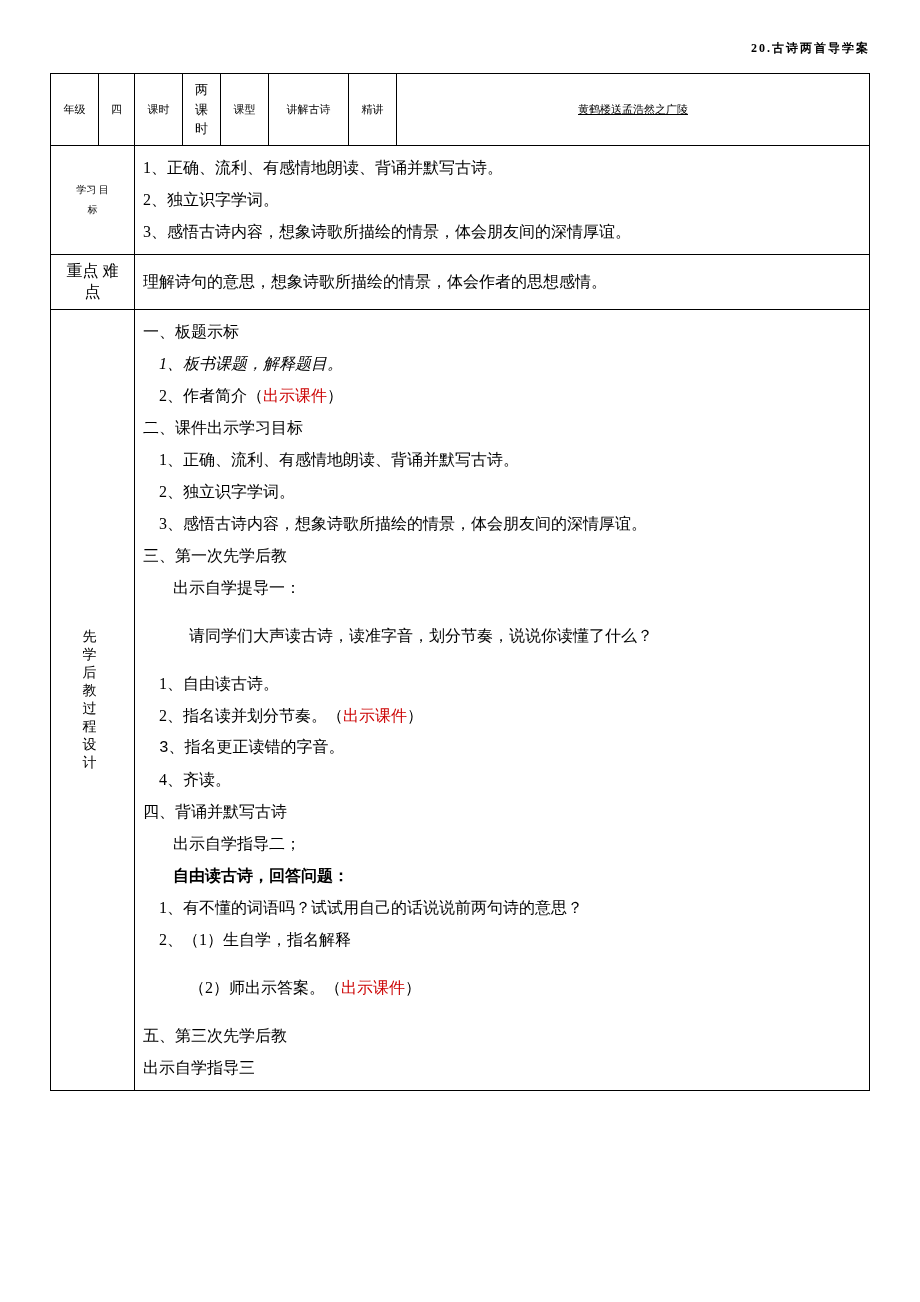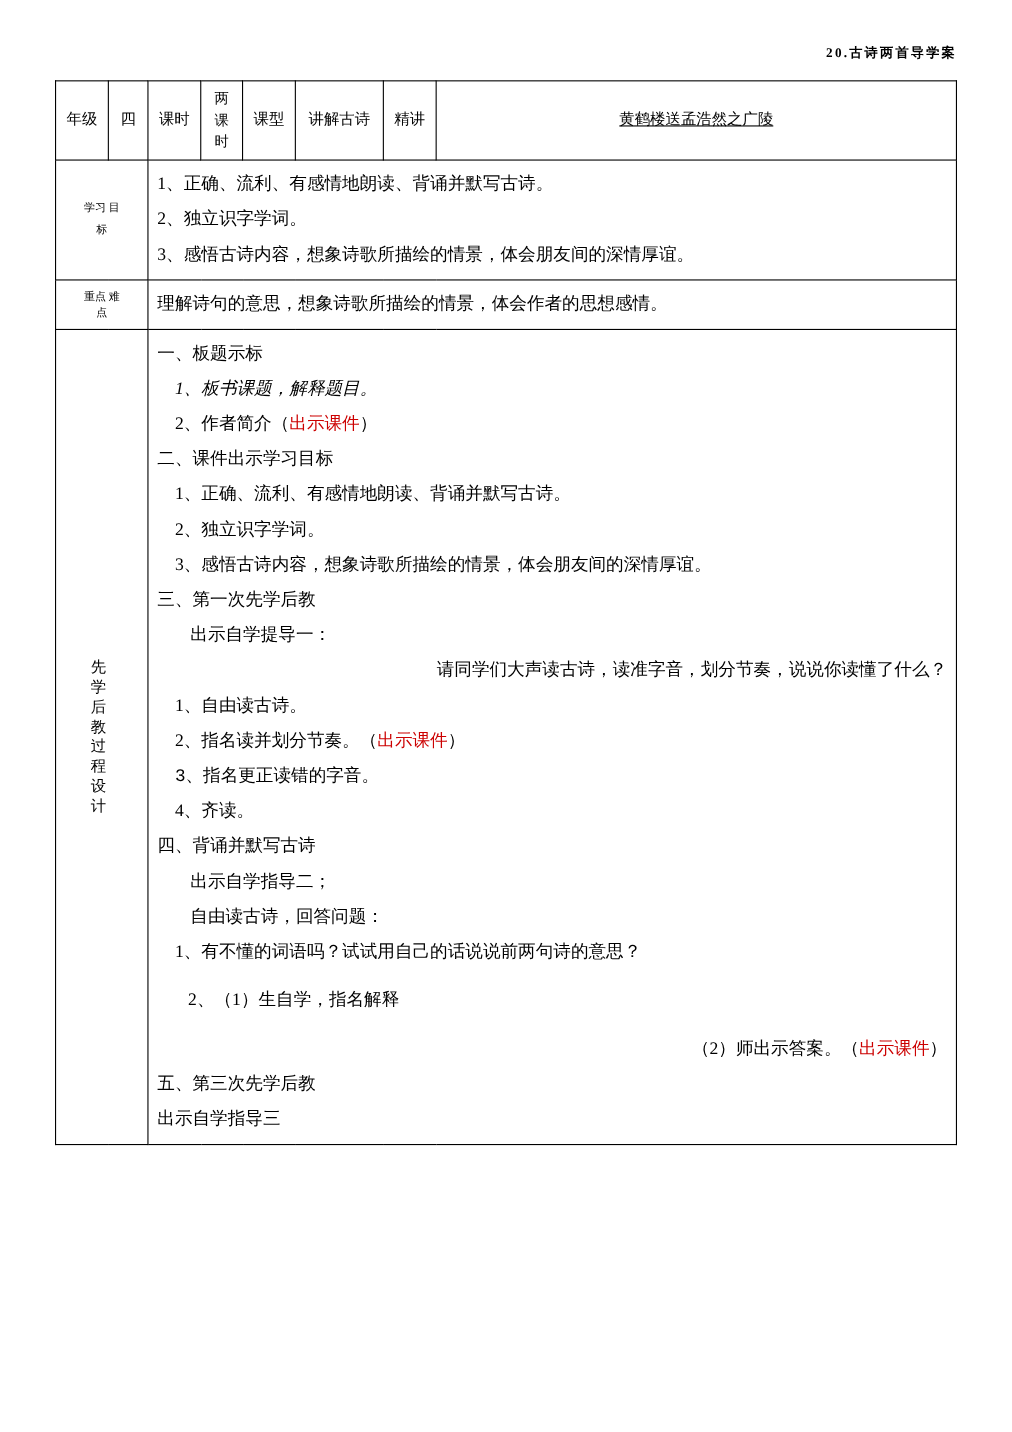--- a/index.html
+++ b/index.html
@@ -33,21 +33,21 @@
     }
 
     .main-table td, .main-table th {
       border: 1px solid #000;
       padding: 6px 8px;
       vertical-align: middle;
     }
 
     .header-row td {
       text-align: center;
-      font-size: 14px;
+      font-size: 11px;
     }
 
     .teacher-row td {
       text-align: center;
       font-size: 14px;
     }
 
     .content-cell {
       vertical-align: top;
       padding: 10px 14px;
@@ -91,48 +91,48 @@
     <td colspan="2" class="vert-label" style="text-align:center; font-size:10px; line-height:2; vertical-align:middle; white-space:pre-line;">学习 目
 标</td>
     <td colspan="6" class="content-cell">
       <p>1、正确、流利、有感情地朗读、背诵并默写古诗。</p>
       <p>2、独立识字学词。</p>
       <p>3、感悟古诗内容，想象诗歌所描绘的情景，体会朋友间的深情厚谊。</p>
     </td>
   </tr>
 
   <tr>
-    <td colspan="2" class="vert-label" style="font-size:10px; white-space:pre-line; vertical-align:middle;">重点 难
+    <td colspan="2" class="vert-label" style="font-size:16px; white-space:pre-line; vertical-align:middle;">重点 难
 点</td>
     <td colspan="6" class="content-cell">
       <p>理解诗句的意思，想象诗歌所描绘的情景，体会作者的思想感情。</p>
     </td>
   </tr>
 
   <tr>
     <td colspan="2" class="vert-label" style="text-align:center; font-size:14px; vertical-align:middle; letter-spacing:6px;">先<br>学<br>后<br>教<br>过<br>程<br>设<br>计</td>
     <td colspan="6" class="content-cell" id="process-content">
     <p style="margin: 0px; line-height: 2; padding-left: 0px;">一、板题示标</p>
           <p style="margin: 0px; line-height: 2; padding-left: 16px; font-style: italic;">1、板书课题，解释题目。</p>
           <p style="margin: 0px; line-height: 2; padding-left: 16px;">2、作者简介（<span style="color: rgb(204, 0, 0);">出示课件</span>）</p>
           <p style="margin: 0px; line-height: 2; padding-left: 0px;">二、课件出示学习目标</p>
           <p style="margin: 0px; line-height: 2; padding-left: 16px;">1、正确、流利、有感情地朗读、背诵并默写古诗。</p>
           <p style="margin: 0px; line-height: 2; padding-left: 16px;">2、独立识字学词。</p>
           <p style="margin: 0px; line-height: 2; padding-left: 16px;">3、感悟古诗内容，想象诗歌所描绘的情景，体会朋友间的深情厚谊。</p>
           <p style="margin: 0px; line-height: 2; padding-left: 0px;">三、第一次先学后教</p>
           <p style="margin: 0px; line-height: 2; padding-left: 30px;">出示自学提导一：</p>
-          <p style="margin: 0px; line-height: 2; padding-left: 30px; text-align: right;">请同学们大声读古诗，读准字音，划分节奏，说说你读懂了什么？</p>
+          <p style="margin: 16px; line-height: 2; padding-left: 30px;">请同学们大声读古诗，读准字音，划分节奏，说说你读懂了什么？</p>
           <p style="margin: 0px; line-height: 2; padding-left: 16px;">1、自由读古诗。</p>
           <p style="margin: 0px; line-height: 2; padding-left: 16px;">2、指名读并划分节奏。（<span style="color: rgb(204, 0, 0);">出示课件</span>）</p>
           <p style="margin: 0px; line-height: 2; padding-left: 16px; font-family: Liberation Mono, monospace;">3、指名更正读错的字音。</p>
           <p style="margin: 0px; line-height: 2; padding-left: 16px;">4、齐读。</p>
           <p style="margin: 0px; line-height: 2; padding-left: 0px;">四、背诵并默写古诗</p>
           <p style="margin: 0px; line-height: 2; padding-left: 30px;">出示自学指导二；</p>
-          <p style="margin: 0px; line-height: 2; padding-left: 30px;">自由读古诗，回答问题：</p>
+          <p style="margin: 0px; line-height: 2; padding-left: 30px; font-weight: bold;">自由读古诗，回答问题：</p>
           <p style="margin: 0px; line-height: 2; padding-left: 16px;">1、有不懂的词语吗？试试用自己的话说说前两句诗的意思？</p>
-          <p style="margin: 12px; line-height: 2; padding-left: 16px;">2、（1）生自学，指名解释</p>
-          <p style="margin: 0px; line-height: 2; padding-left: 30px; text-align: right;">（2）师出示答案。（<span style="color: rgb(204, 0, 0);">出示课件</span>）</p>
+          <p style="margin: 0px; line-height: 2; padding-left: 16px;">2、（1）生自学，指名解释</p>
+          <p style="margin: 16px; line-height: 2; padding-left: 30px;">（2）师出示答案。（<span style="color: rgb(204, 0, 0);">出示课件</span>）</p>
           <p style="margin: 0px; line-height: 2; padding-left: 0px;">五、第三次先学后教</p>
           <p style="margin: 0px; line-height: 2; padding-left: 0px;">出示自学指导三</p>
         </td>
   </tr>
 </tbody>
   </table>
 
 </body></html>

